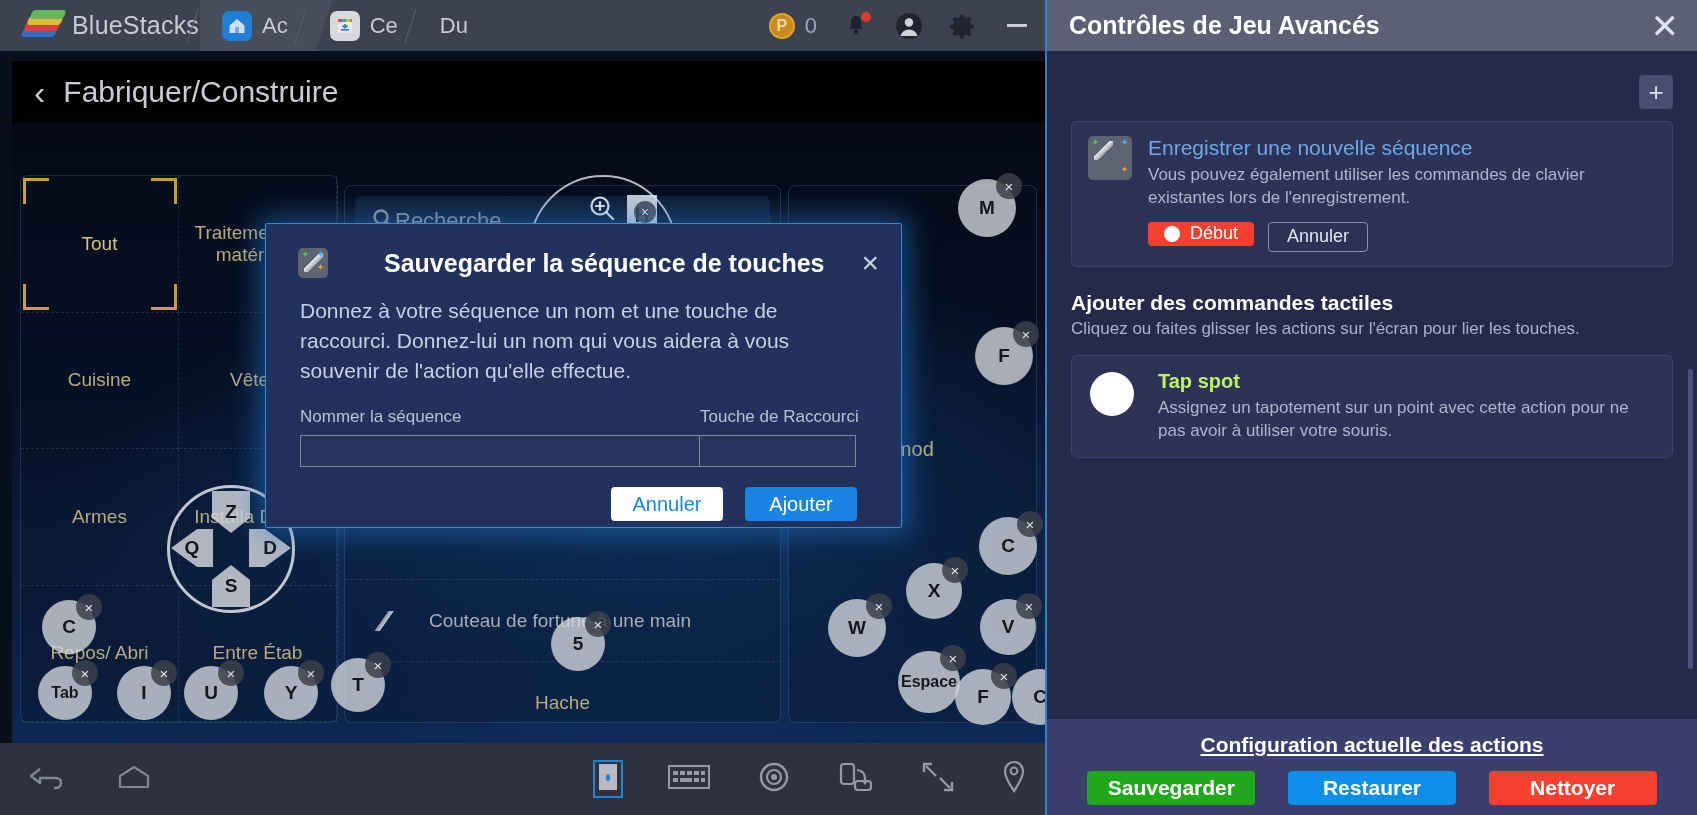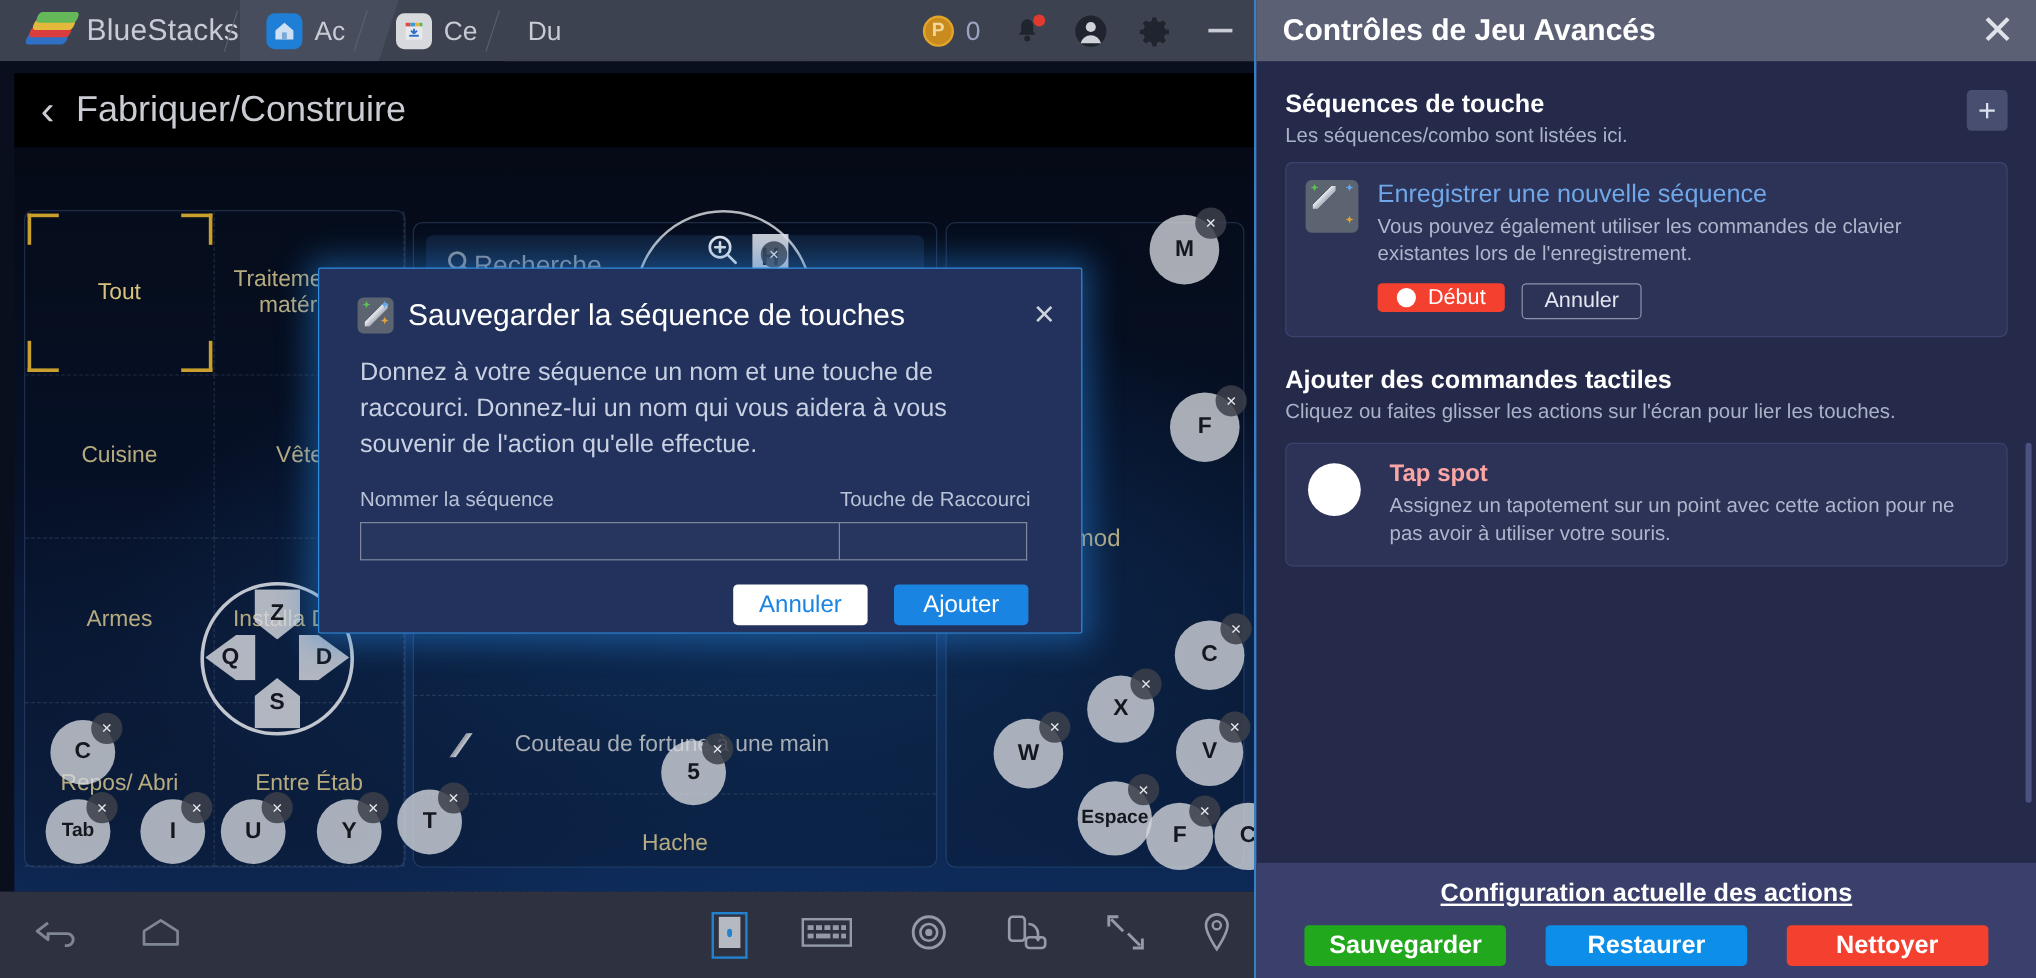--- a/index.html
+++ b/index.html
@@ -162,21 +162,21 @@
     width:30px; height:30px; border-radius:5px; background:#5c6472; position:relative; flex:none;
   }
   .wand::before {
     content:""; position:absolute; left:6px; top:5px; width:19px; height:19px;
     background: linear-gradient(135deg, transparent 40%, #e7eaef 41%, #aab0bb 60%, transparent 61%);
   }
   .wand i { position:absolute; font-style:normal; font-size:8px; font-weight:bold; }
   .wand i.g { color:#5fbf54; left:4px; top:2px; }
   .wand i.b { color:#63a7ea; right:4px; top:2px; }
   .wand i.o { color:#e2a23a; right:4px; bottom:6px; }
-  .modal-title { color:#fff; font-size:25px; font-weight:normal; }
+  .modal-title { color:#fff; font-size:25px; font-weight:bold;margin-left:44px; }
   .modal-close { margin-left:auto; color:#cdd2dc; font-size:30px; font-weight:300; line-height:1; cursor:default; }
   .modal-desc { color:#c8d0e2; font-size:21px; line-height:1.42; padding: 18px 40px 0 34px; }
   .field-labels { display:flex; padding: 22px 34px 0 34px; }
   .field-labels .l1 { color:#b9c2d6; font-size:17px; width:400px; }
   .field-labels .l2 { color:#b9c2d6; font-size:17px; }
   .fields { display:flex; padding: 8px 34px 0 34px; }
   .fld { height:32px; border:1px solid #7e879c; background:#26365f; }
   .fld.name { width:400px; }
   .fld.key  { width:156px; border-left:0; }
   .modal-actions { display:flex; justify-content:flex-end; gap:22px; padding: 20px 44px 0 0; }
@@ -207,21 +207,21 @@
   .btn-rec .circ { width:16px; height:16px; border-radius:50%; background:#fff; }
   .btn-cancel { background:transparent; border:1px solid #8b93ac; color:#e2e6f0; height:30px; border-radius:4px;
                 padding:0 18px; font-size:18px; display:flex; align-items:center; }
   .opt { display:flex; gap:22px; align-items:flex-start; }
   .opt .glyph { flex:none; width:48px; height:48px; display:flex; align-items:center; justify-content:center; }
   .dot-lg { width:44px; height:44px; border-radius:50%; background:#fff; }
   .dot-rep { position:relative; width:44px; height:44px; }
   .dot-rep i { position:absolute; border-radius:50%; background:#fff; }
   .dot-rep i.b { left:0; bottom:0; width:40px; height:40px; }
   .dot-rep i.f { left:2px; top:0; width:40px; height:40px; box-shadow: 0 0 0 2px #2d3257; }
-  .opt h3 { color:#fca5a5; font-size:20px; font-weight:bold; }
+  .opt h3 { color:#bef264; font-size:20px; font-weight:bold; }
   .opt p { color:#aeb6cc; font-size:17px; line-height:1.35; margin-top:4px; }
   .scrollbar { position:absolute; right:4px; top:318px; width:5px; height:300px; background:#4b5280; border-radius:3px; }
   .side-foot { position:absolute; left:0; right:0; bottom:0; height:96px; background:#3a406b; }
   .side-foot h4 { color:#fff; text-align:center; font-size:21px; font-weight:bold; padding-top:14px;text-decoration:underline; }
   .foot-btns { display:flex; justify-content:space-around; padding:14px 24px 0 24px; }
   .fbtn { height:34px; border-radius:4px; color:#fff; font-size:21px; font-weight:bold;
           display:flex; align-items:center; justify-content:center; width:168px; }
 </style>
 </head>
 <body>
@@ -516,24 +516,20 @@
 
   <div class="side">
     <div class="side-head">
       <h1>Contrôles de Jeu Avancés</h1>
       <span class="side-close">✕</span>
     </div>
 
     <div class="side-body">
 
       <div class="sec-head">
-        <div>
-          <h2>Séquences de touche</h2>
-          <p>Les séquences/combo sont listées ici.</p>
-        </div>
         <span class="plus">+</span>
       </div>
 
       <div class="card rec">
         <span class="wand" style="width:44px;height:44px;flex:none">
           <i class="g">✦</i>
             <i class="b">✦</i>
             <i class="o">✦</i>
         </span>
         <div style="flex:1">

